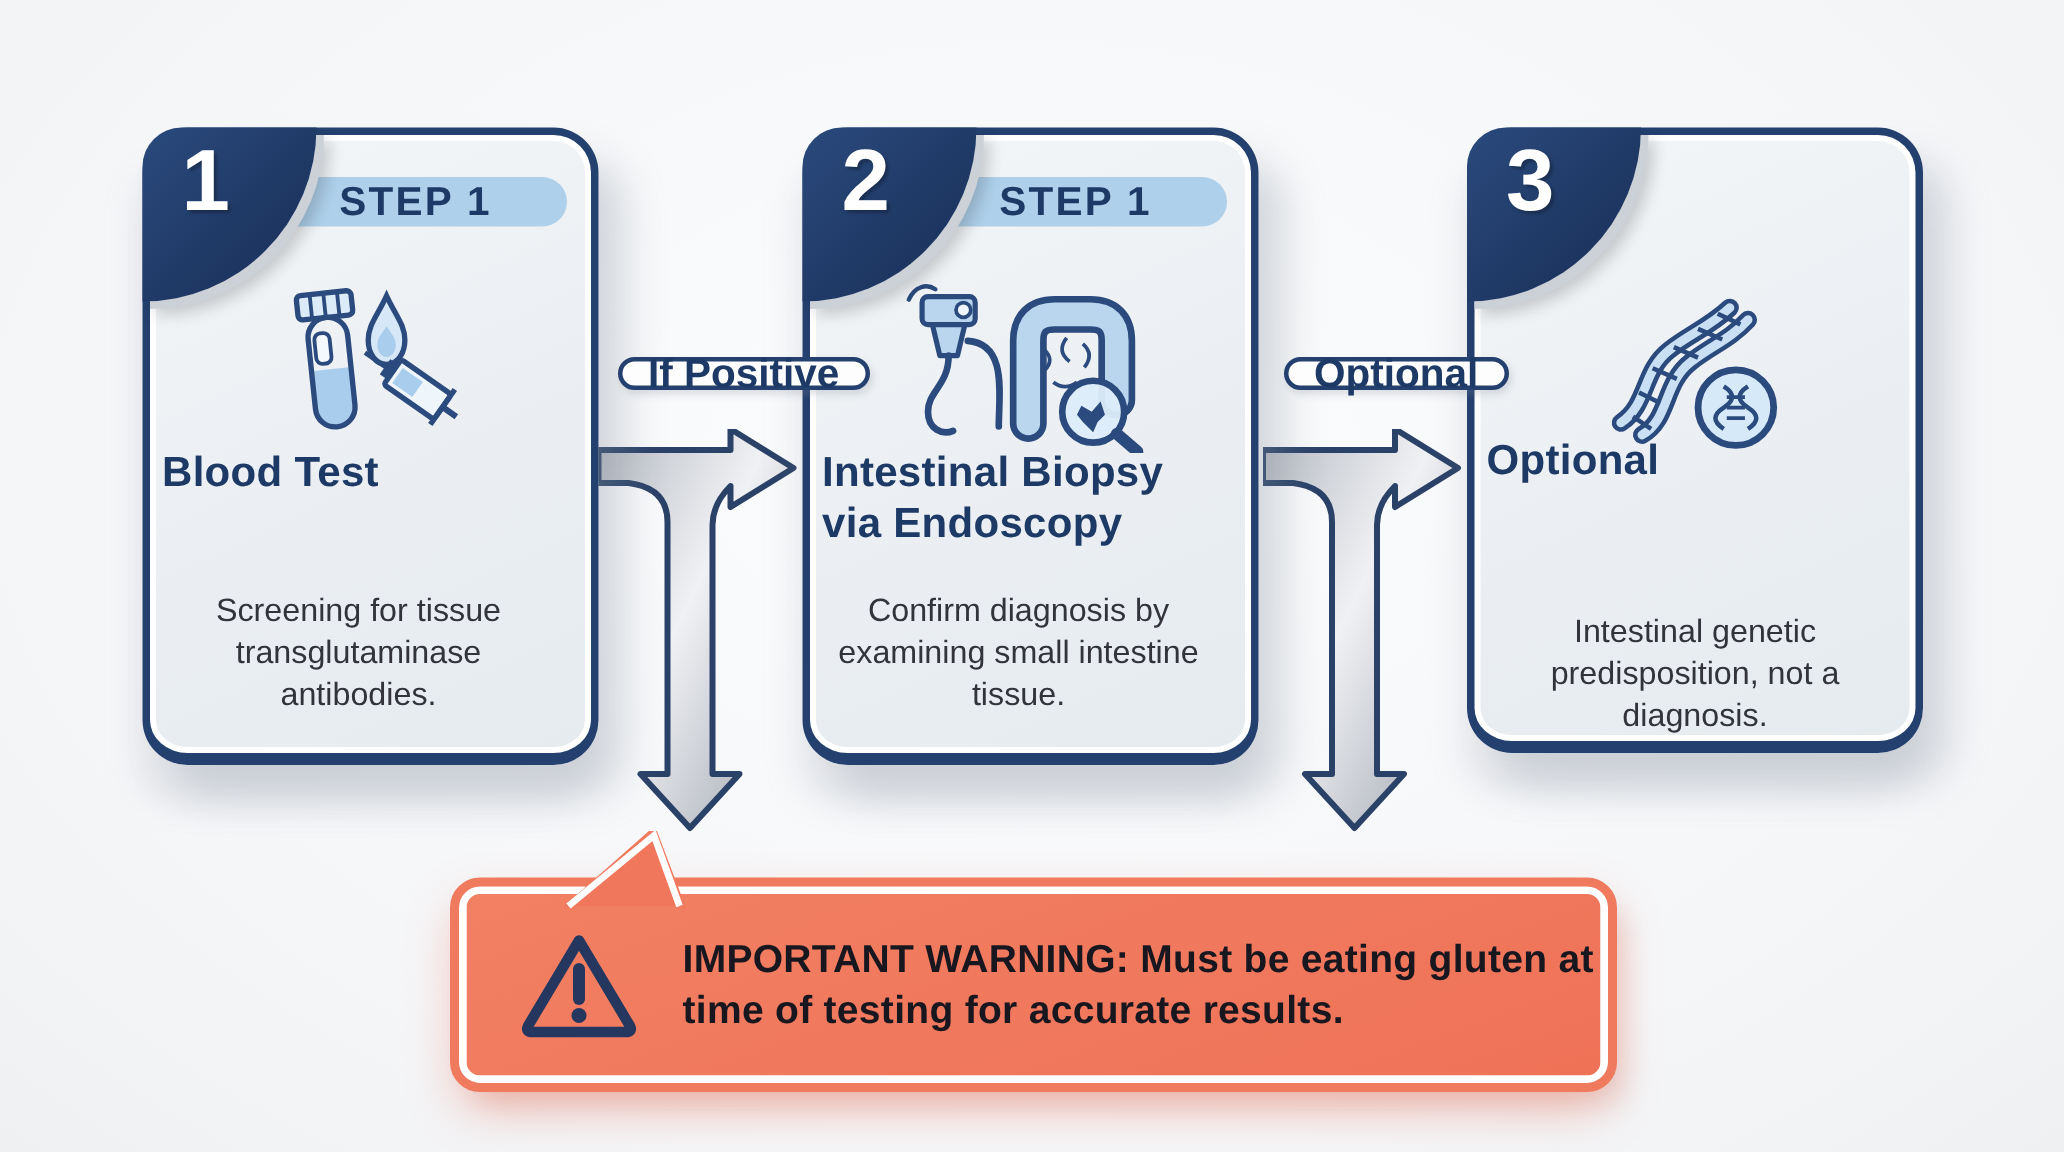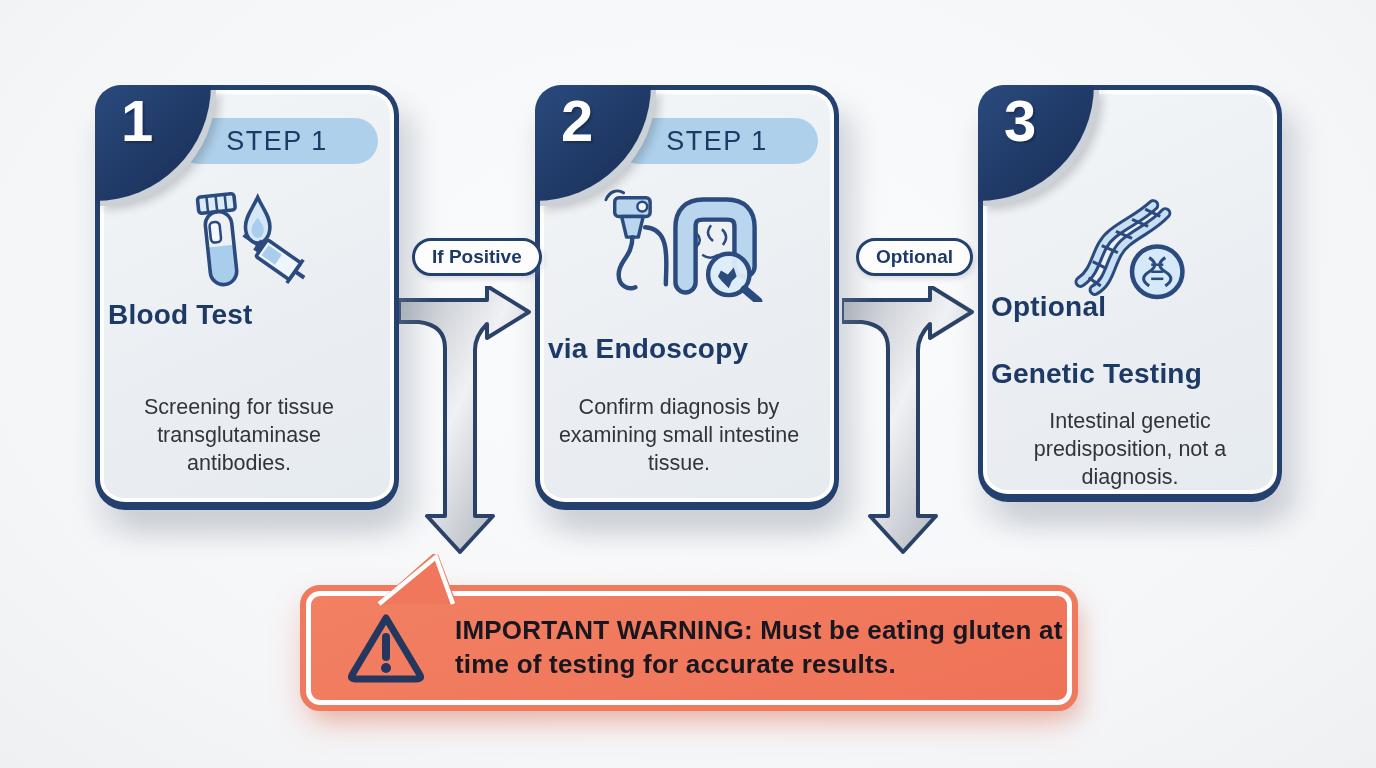--- a/index.html
+++ b/index.html
@@ -37,24 +37,24 @@
     border-top-left-radius:26px;
     box-shadow: 5px 5px 0 0 #ccd1d7, 9px 9px 10px rgba(0,0,0,.18);
     z-index:3;
   }
   .badge-num {
     position:absolute; top:4px; left:26px;
     color:#ffffff; font-size:58px; font-weight:bold; line-height:1.1;
     text-shadow:2px 2px 2px rgba(0,0,0,.25);
   }
   .step-pill {
-    position:absolute; top:28px; left:76px; right:16px; height:46px;
+    position:absolute; top:28px; left:76px; right:16px; height:33px;
     background:#aed0ea; border-radius:26px;
     display:flex; align-items:center; justify-content:center;
-    color:#1d3a66; font-weight:normal; font-size:27px; letter-spacing:1.5px;
+    color:#1d3a66; font-weight:bold; font-size:27px; letter-spacing:1.5px;
     z-index:2;
     text-align:center;
   }
   .icon-area {
     position:absolute; top:92px; left:0; right:0; height:122px;
     display:flex; align-items:center; justify-content:center;
   }
   .card-title {
     position:absolute; top:208px; left:8px; right:8px;
     text-align:left; color:#1d3a66; font-weight:bold;
@@ -62,38 +62,38 @@
   }
   .card-3 .card-title { top:200px; }
   .card-desc {
     position:absolute; top:304px; left:10px; right:26px;
     text-align:center; color:#32333b; font-size:21.5px; line-height:1.3;
   }
   .card-3 .card-desc { top:318px; left:34px; right:34px; }
 
   
   .conn-pill {
-    position:absolute; top:238px; height:38px; padding:0 17px;
+    position:absolute; top:238px; height:22px; padding:0 17px;
     background:#fdfdfe; border:3.5px solid #24406e; border-radius:21px;
     display:flex; align-items:center; justify-content:center;
-    color:#1d3a66; font-weight:bold; font-size:19px;
+    color:#1d3a66; font-weight:bold; font-size:27px;
     box-shadow:2px 3px 5px rgba(130,140,155,.25);
     z-index:4;
   }
   .conn-pill-1 { left:412px; }
   .conn-pill-2 { left:856px; }
 
   
   .branch-arrow { position:absolute; top:286px; width:133px; height:272px; z-index:1; }
   .branch-arrow-1 { left:399px; }
   .branch-arrow-2 { left:842px; }
 
   
   .warn {
-    position:absolute; left:306px; top:591px; width:766px; height:114px;
+    position:absolute; left:306px; top:591px; width:766px; height:131px;
     background:linear-gradient(160deg,#f28063 0%, #ef7257 100%);
     border:5px solid #ffffff;
     outline:6px solid #ef7a5d;
     border-radius:14px;
     box-shadow:0 14px 34px rgba(238,112,86,.45), 10px 14px 18px rgba(190,120,105,.22);
     display:flex; align-items:center;
     z-index:2;
   }
   .warn-icon { margin-left:34px; flex:0 0 auto; }
   .warn-text {
@@ -171,21 +171,21 @@
         <path d="M97 50 q7 7 0 14" fill="none" stroke="#2b4a7d" stroke-width="2.5"></path>
         <path d="M112 42 q-7 9 2 16" fill="none" stroke="#2b4a7d" stroke-width="2.5"></path>
         <path d="M124 62 q7 -9 -1 -16" fill="none" stroke="#2b4a7d" stroke-width="2.5"></path>
         <path d="M103 72 q8 6 16 0" fill="none" stroke="#2b4a7d" stroke-width="2.5"></path>
         <circle cx="130" cy="92" r="21" fill="#dcecf9" fill-opacity=".95" stroke="#2b4a7d" stroke-width="4.5"></circle>
         <line x1="146" y1="107" x2="160" y2="119" stroke="#2b4a7d" stroke-width="8" stroke-linecap="round"></line>
         <path d="M122 88 l7 4 l6 -7 l3 9 l-5 5 l-3 7 l-7 -7 l-4 -5 z" fill="#2b4a7d"></path>
       </svg>
     </div>
     <div class="card-title">
-      <br>
+      <span>Intestinal Biopsy</span><br>
       <span>via Endoscopy</span>
     </div>
     <div class="card-desc">Confirm diagnosis by examining small intestine tissue.</div>
   </div>
 
   <div class="card card-3">
     <div class="badge">
       <div class="badge-num">3</div>
     </div>
     <div class="icon-area">
@@ -204,21 +204,20 @@
         <path d="M84 72 q11 7 0 14 q-11 7 0 14" fill="none" stroke="#2b4a7d" stroke-width="3"></path>
         <path d="M100 72 q-11 7 0 14 q11 7 0 14" fill="none" stroke="#2b4a7d" stroke-width="3"></path>
         <line x1="86" y1="79" x2="98" y2="79" stroke="#2b4a7d" stroke-width="2.5"></line>
         <line x1="86" y1="86" x2="98" y2="86" stroke="#2b4a7d" stroke-width="2.5"></line>
         <line x1="86" y1="93" x2="98" y2="93" stroke="#2b4a7d" stroke-width="2.5"></line>
       </svg>
     </div>
     <div class="card-title">
       <span>Optional</span><br>
       <br>
-      <span>Genetic Testing</span>
     </div>
     <div class="card-desc">Intestinal genetic predisposition, not a diagnosis.</div>
   </div>
 
   <svg class="branch-arrow branch-arrow-1" viewBox="0 0 133 272">
     <path d="M0 14 H88 V0 L130 26 L88 52 V38 C82 44 76 52 76 64 V230 H94 L61 266 L28 230 H46 V62 C46 46 36 38 20 36 H0 Z" fill="url(#metalGrad)" stroke="#2a4168" stroke-width="4" stroke-linejoin="round"></path>
   </svg>
   <svg class="branch-arrow branch-arrow-2" viewBox="0 0 133 272">
     <path d="M0 14 H88 V0 L130 26 L88 52 V38 C82 44 76 52 76 64 V230 H94 L61 266 L28 230 H46 V62 C46 46 36 38 20 36 H0 Z" fill="url(#metalGrad)" stroke="#2a4168" stroke-width="4" stroke-linejoin="round"></path>
   </svg>

